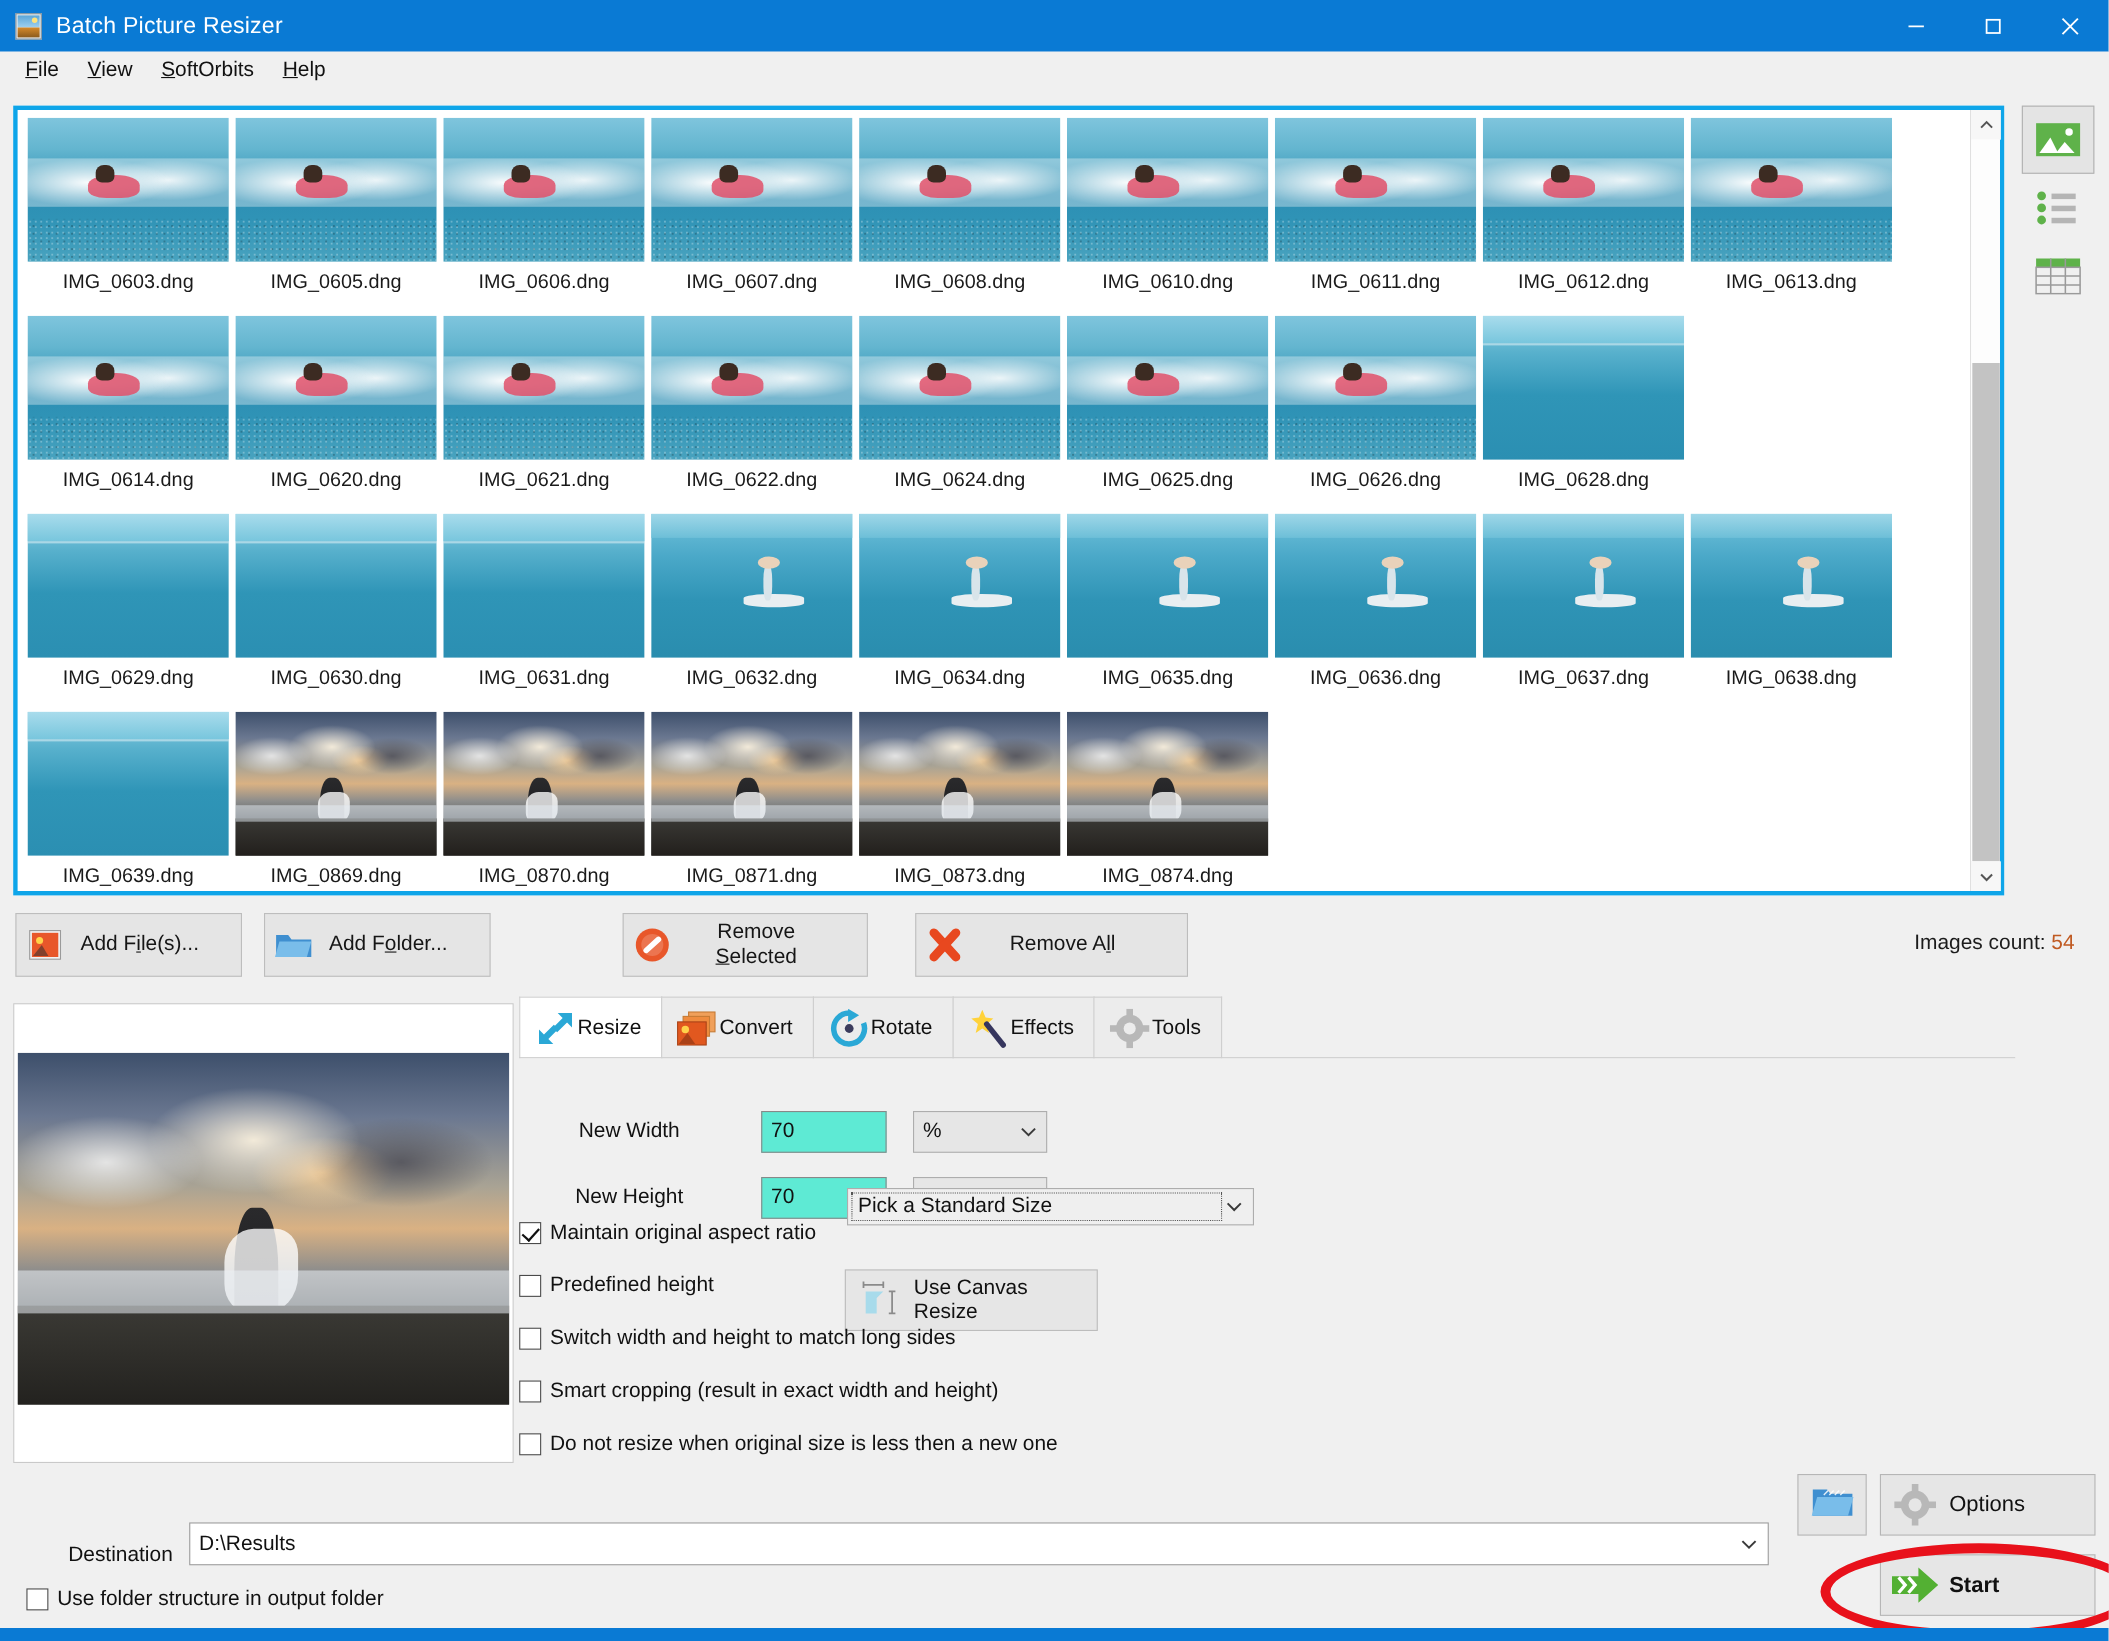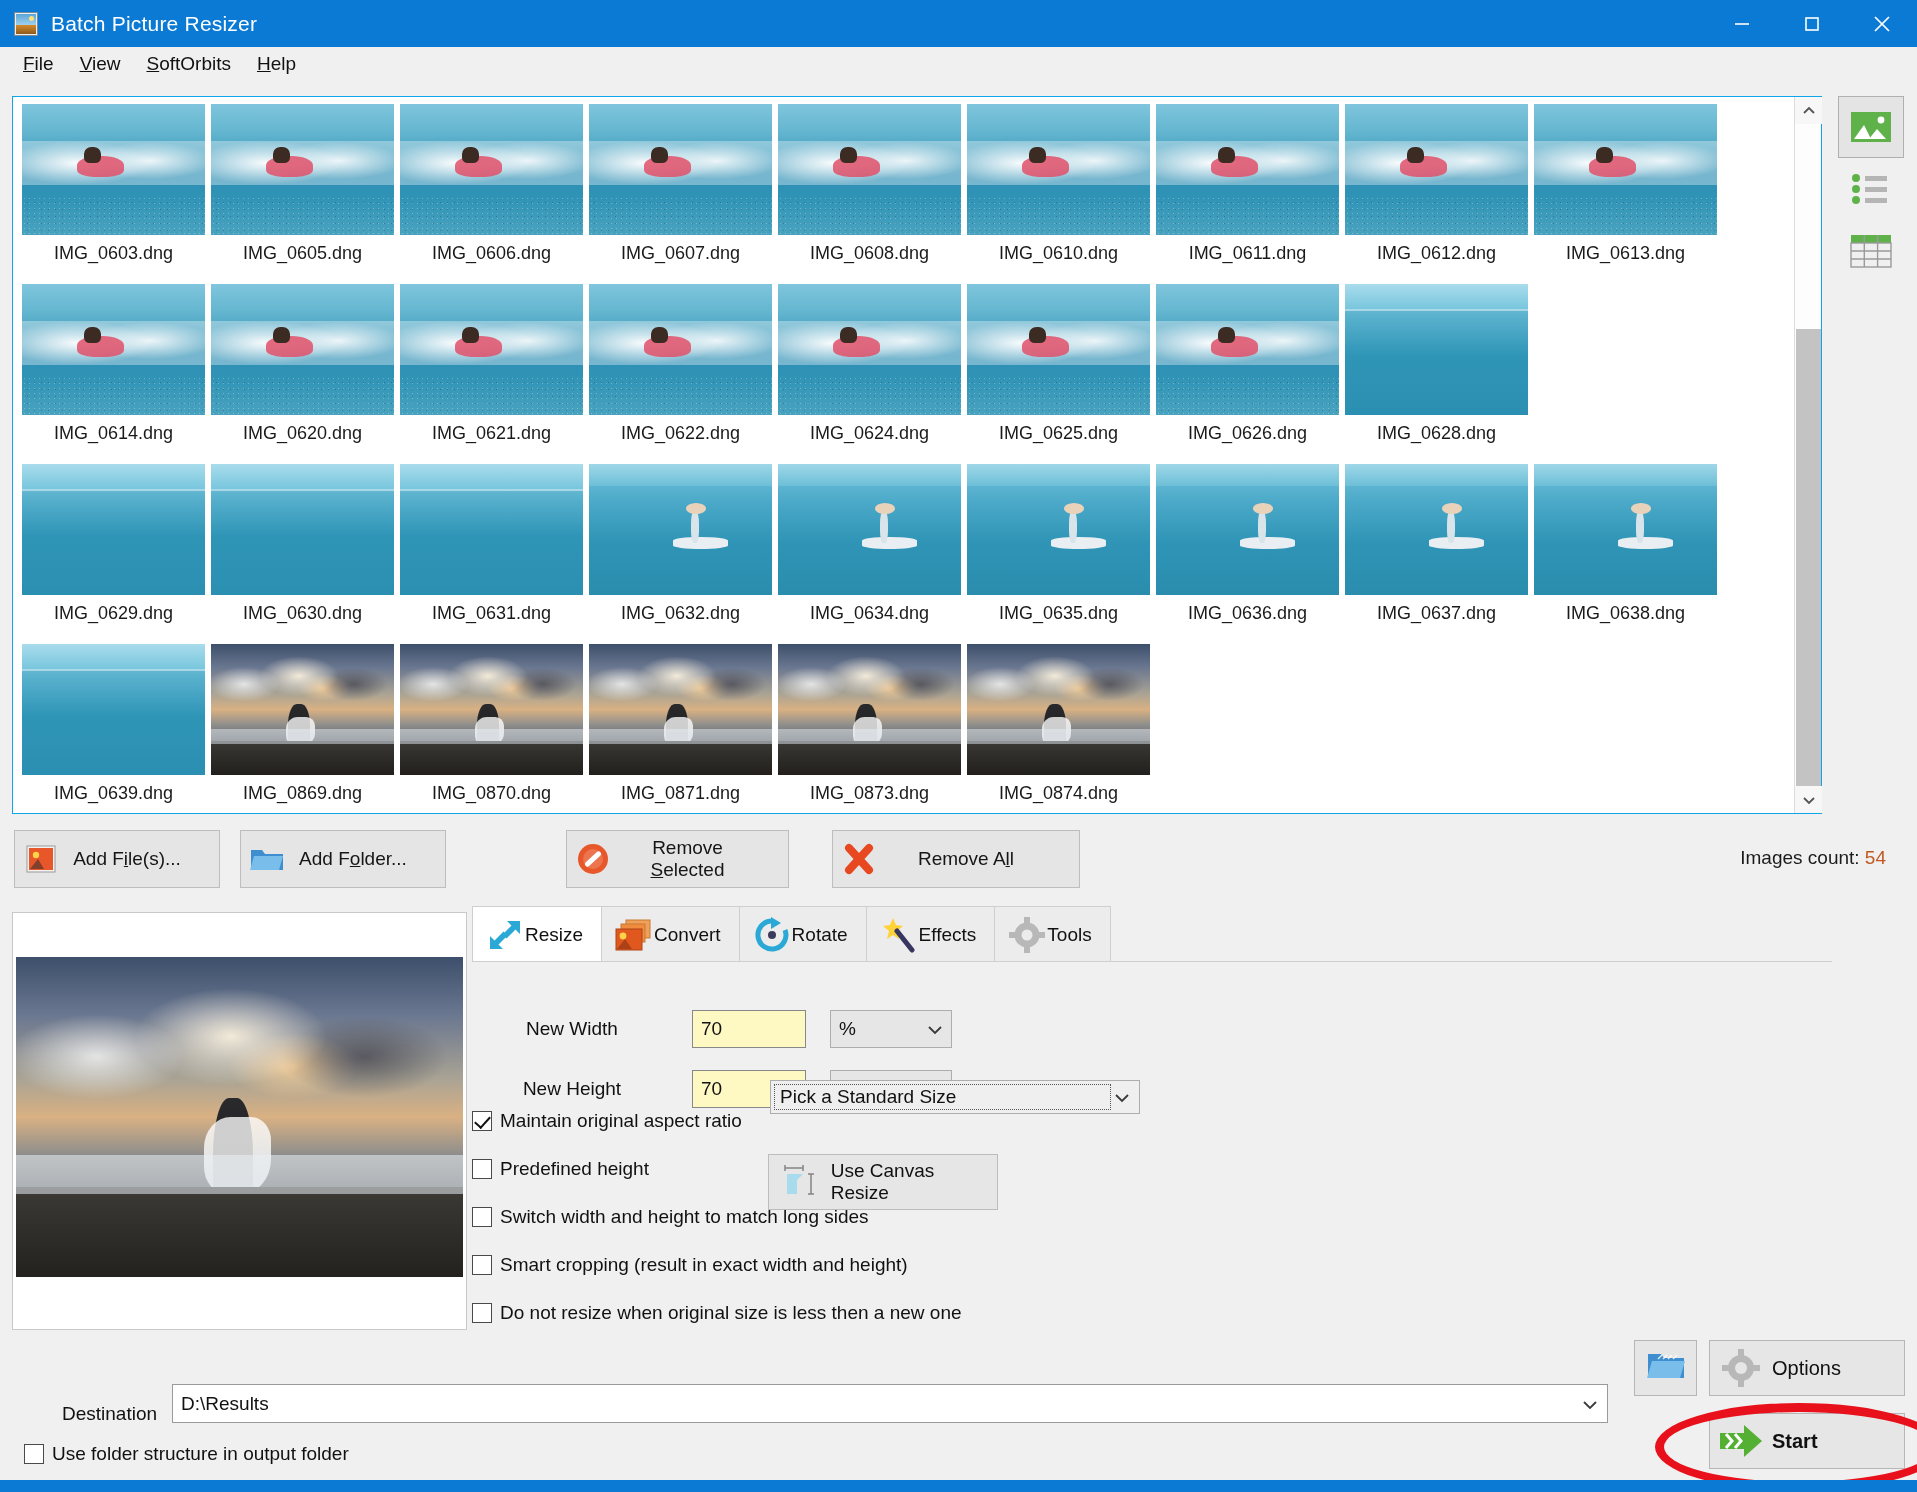--- a/index.html
+++ b/index.html
@@ -33,21 +33,21 @@
   .menubar {
     position:absolute; left:0; top:47px; width:1917px; height:34px;
     background:#f0f0f0; display:flex; align-items:center; padding-left:10px;
   }
   .menuitem { font-size:19px; color:#111; padding:3px 13px; }
   .menuitem u { text-decoration:underline; }
 
   
   .gridpanel {
     position:absolute; left:12px; top:96px; width:1810px; height:718px;
-    background:#ffffff; border:1px solid #0ea5e9;
+    background:#ffffff; border:4px solid #0ea5e9;
   }
   .gridinner { position:absolute; left:0; top:0; right:27px; bottom:0; overflow:hidden; padding:6px 0 0 6px; }
   .grow { display:flex; height:180px; }
   .cell { width:189px; margin-right:0; display:flex; flex-direction:column; align-items:center; }
   .thumbwrap { width:185px; height:133px; display:flex; align-items:center; justify-content:center; }
   .thumb { width:183px; height:131px; position:relative; overflow:hidden; }
   .cap { font-size:18px; color:#1a1a1a; margin-top:7px; white-space:nowrap; }
   .cell.selected .thumb { outline:1px dotted #333; }
   .cell.selected .thumb:after {
     content:""; position:absolute; inset:0; background:#1d63c4; opacity:.42;
@@ -122,21 +122,21 @@
     display:flex; align-items:center; padding:0 18px 0 12px; font-size:19px; color:#111;
     margin-right:-1px;
   }
   .tab .tico { width:40px; display:flex; align-items:center; justify-content:center; }
   .tab.active { background:#ffffff; border-color:#cfcfcf; }
   .tabbody { position:absolute; left:0; top:55px; right:0; bottom:0; border-top:1px solid #cfcfcf; }
 
   .frow { position:absolute; display:flex; align-items:center; }
   .flabel { font-size:19px; color:#111; text-align:center; }
   .finput {
-    width:114px; height:38px; background:#fef9c3; border:1px solid #888; font-size:19px;
+    width:114px; height:38px; background:#5eead4; border:1px solid #888; font-size:19px;
     padding:0 8px; color:#111; font-family:"Liberation Sans", sans-serif;
   }
   .fselect {
     width:122px; height:38px; background:#e6e6e6; border:1px solid #adadad; font-size:19px;
     display:flex; align-items:center; padding:0 8px; color:#111; position:relative;
   }
   .fselect .chev { position:absolute; right:8px; top:50%; transform:translateY(-50%); }
   .stdsize {
     position:absolute; left:298px; top:118px; width:370px; height:34px; background:#efefef;
     border:1px solid #adadad; display:flex; align-items:center; font-size:19px; color:#111;

